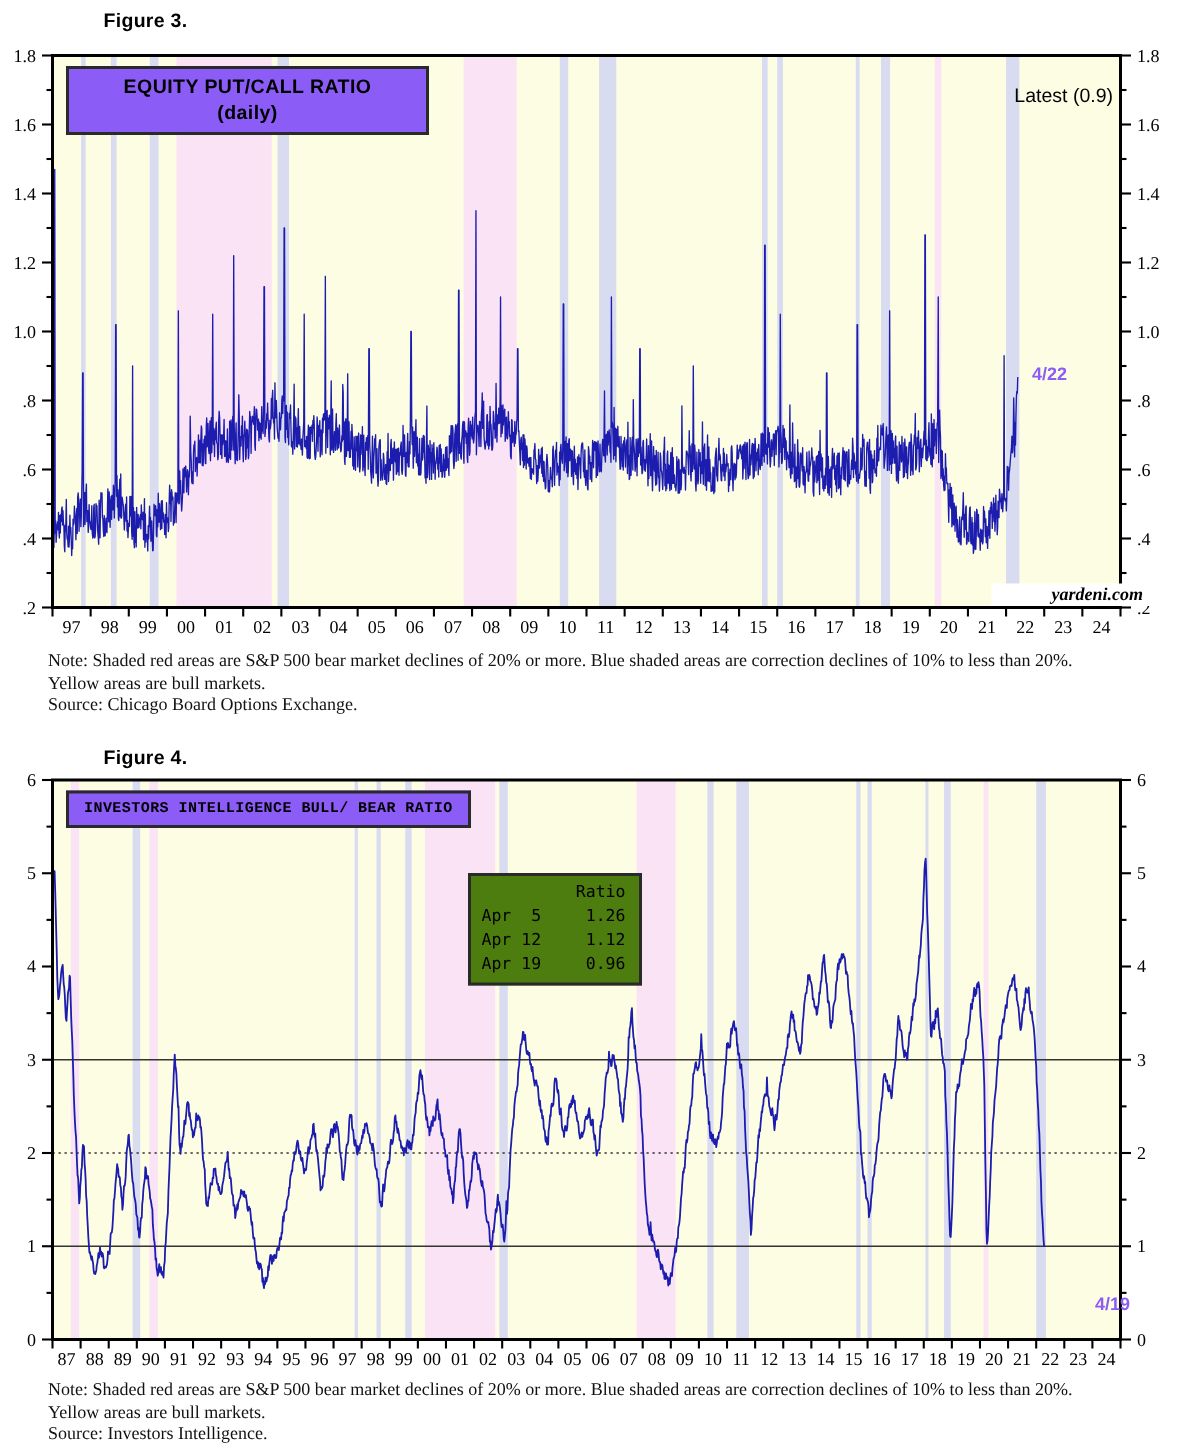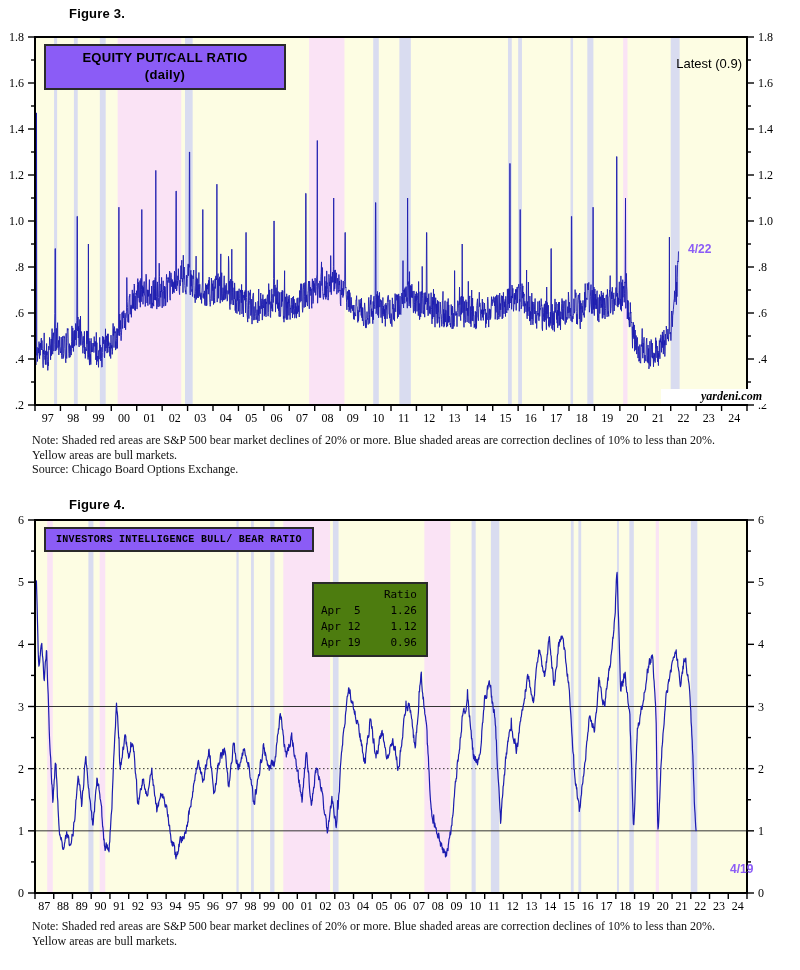--- a/index.html
+++ b/index.html
@@ -339,13 +339,14 @@
     <span>Apr 19</span>
     <span>0.96</span>
   </div>
 </div>
 
 <div class="annot" style="left:702px;top:862px;margin-left:28px;">4/19</div>
 
 <div class="note" style="left:32px;top:919px;">
   <div>Note: Shaded red areas are S&amp;P 500 bear market declines of 20% or more.  Blue shaded areas are correction declines of 10% to less than 20%.</div>
   <div>Yellow areas are bull markets.</div>
+  <div>Source: Investors Intelligence.</div>
 </div>
 
 </body></html>

